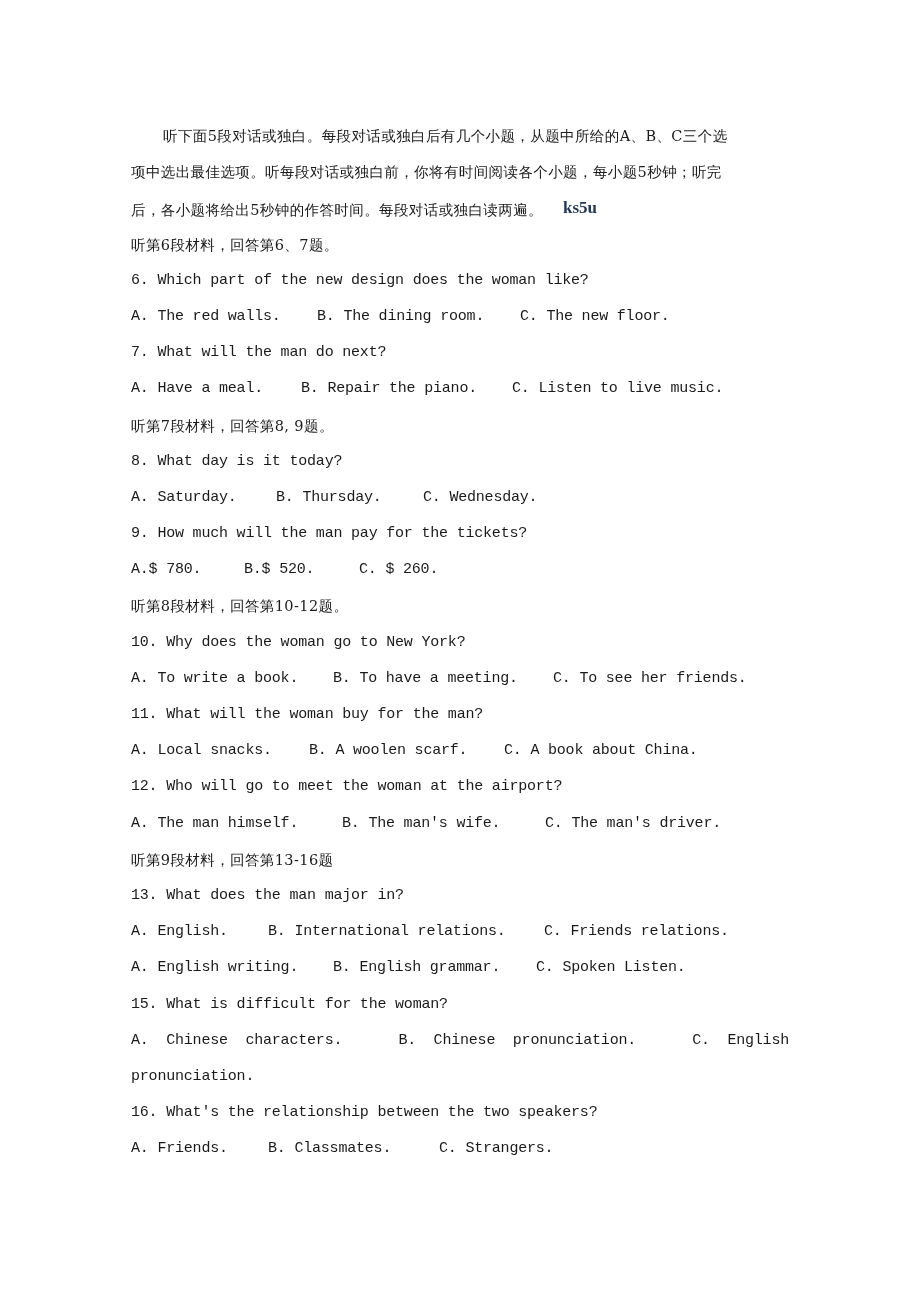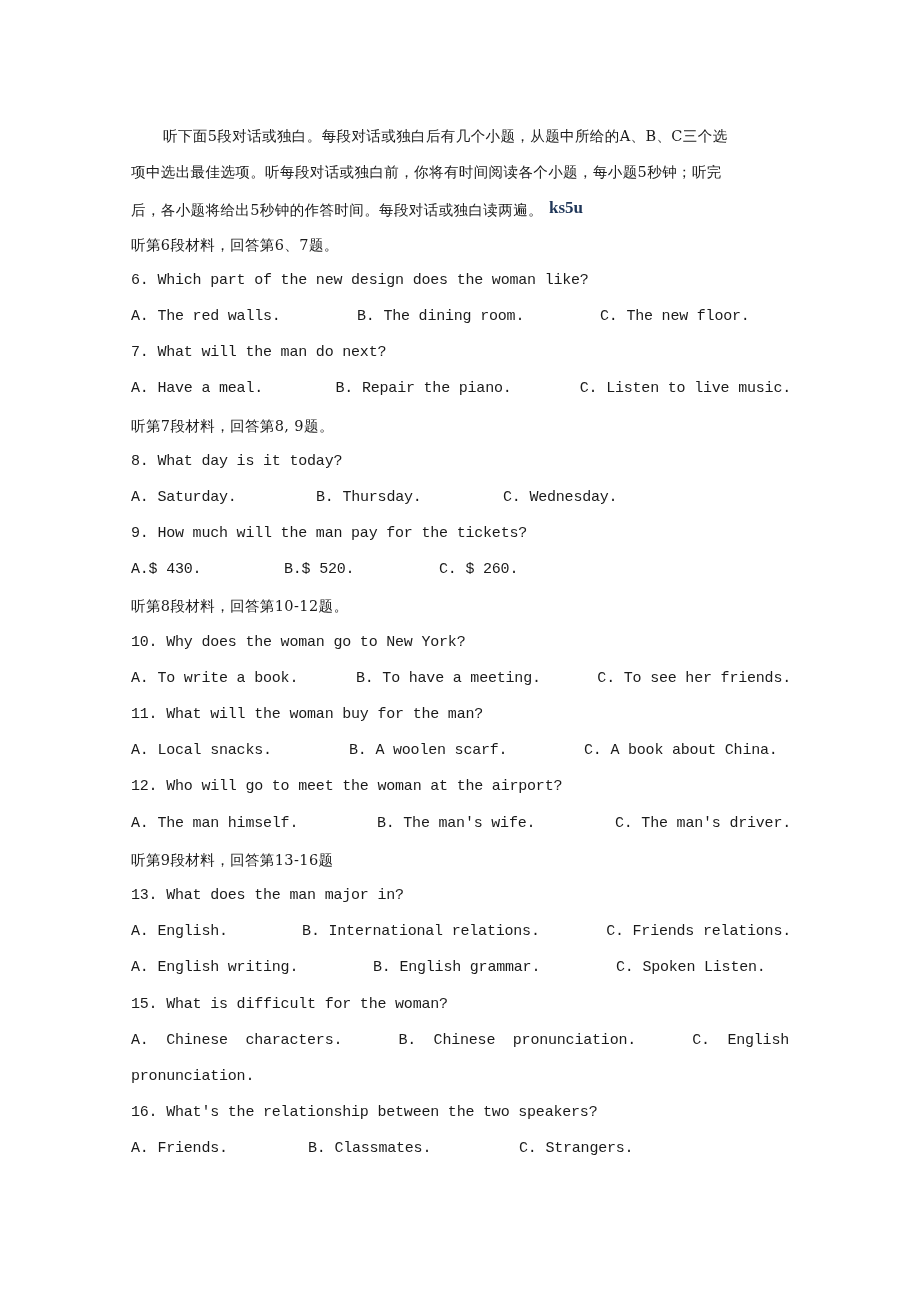--- a/index.html
+++ b/index.html
@@ -3,22 +3,22 @@
 <meta charset="utf-8">
 <style>
   html, body { margin:0; padding:0; background:#ffffff; }
   body { width:920px; height:1302px; position:relative; overflow:hidden; }
   .page { position:absolute; left:131px; top:118px; width:660px; color:#1a1a1a; }
   .line { height:36.2px; line-height:36.2px; white-space:pre; font-size:15px;
           font-family:"Liberation Mono","DejaVu Sans Mono",monospace; letter-spacing:-0.2px; }
   .cn { font-family:"DejaVu Serif","Liberation Serif",serif; font-size:14.5px; letter-spacing:0.4px; }
   .indent { padding-left:32px; }
   .wm { font-family:"Liberation Serif","DejaVu Serif",serif; font-weight:bold; color:#1f3658;
-        font-size:17px; margin-left:6px; vertical-align:2px; letter-spacing:0; }
-  .opts { display:flex;gap:40px; }
+        font-size:17px; margin-left:20px; vertical-align:2px; letter-spacing:0; }
+  .opts { display:flex; }
   .opt { white-space:pre; }
   .row15 { display:flex; justify-content:space-between; width:658px;align-items:flex-end; }
 </style>
 </head>
 <body>
 
 <div class="page">
 
   <div class="line cn indent">听下面5段对话或独白。每段对话或独白后有几个小题，从题中所给的A、B、C三个选</div>
   <div class="line cn">项中选出最佳选项。听每段对话或独白前，你将有时间阅读各个小题，每小题5秒钟；听完</div>
@@ -40,21 +40,21 @@
 
   <div class="line cn">听第7段材料，回答第8, 9题。</div>
   <div class="line">8. What day is it today?</div>
   <div class="line opts">
     <span class="opt" style="width:145px">A. Saturday.</span>
     <span class="opt" style="width:147px">B. Thursday.</span>
     <span class="opt">C. Wednesday.</span>
   </div>
   <div class="line">9. How much will the man pay for the tickets?</div>
   <div class="line opts">
-    <span class="opt" style="width:113px">A.$ 430.</span>
+    <span class="opt" style="width:113px">A.$ 780.</span>
     <span class="opt" style="width:115px">B.$ 520.</span>
     <span class="opt">C. $ 260.</span>
   </div>
 
   <div class="line cn">听第8段材料，回答第10-12题。</div>
   <div class="line">10. Why does the woman go to New York?</div>
   <div class="line opts">
     <span class="opt" style="width:202px">A. To write a book.</span>
     <span class="opt" style="width:220px">B. To have a meeting.</span>
     <span class="opt">C. To see her friends.</span>

